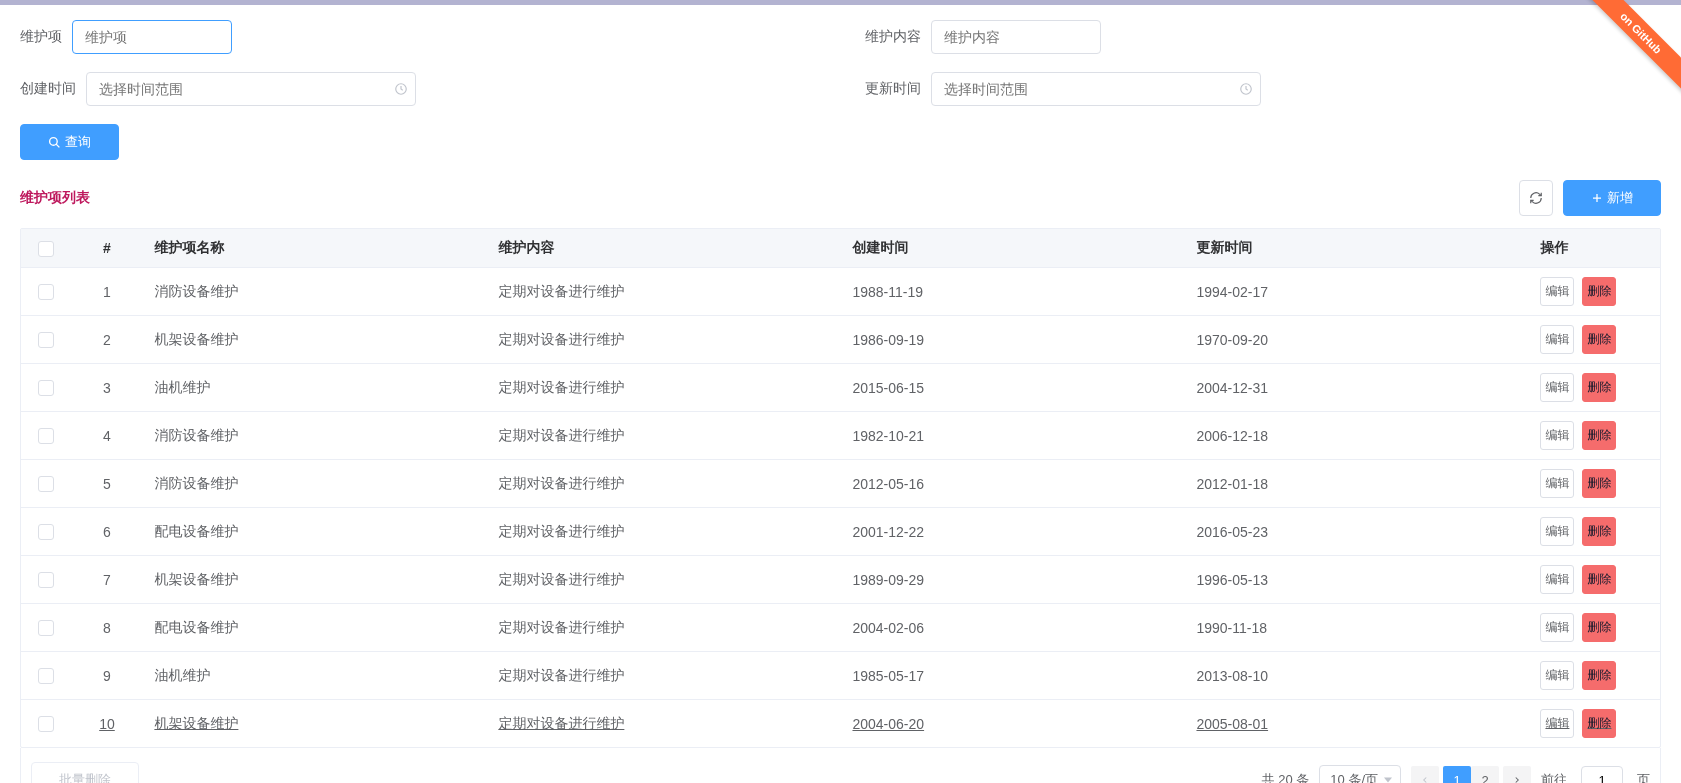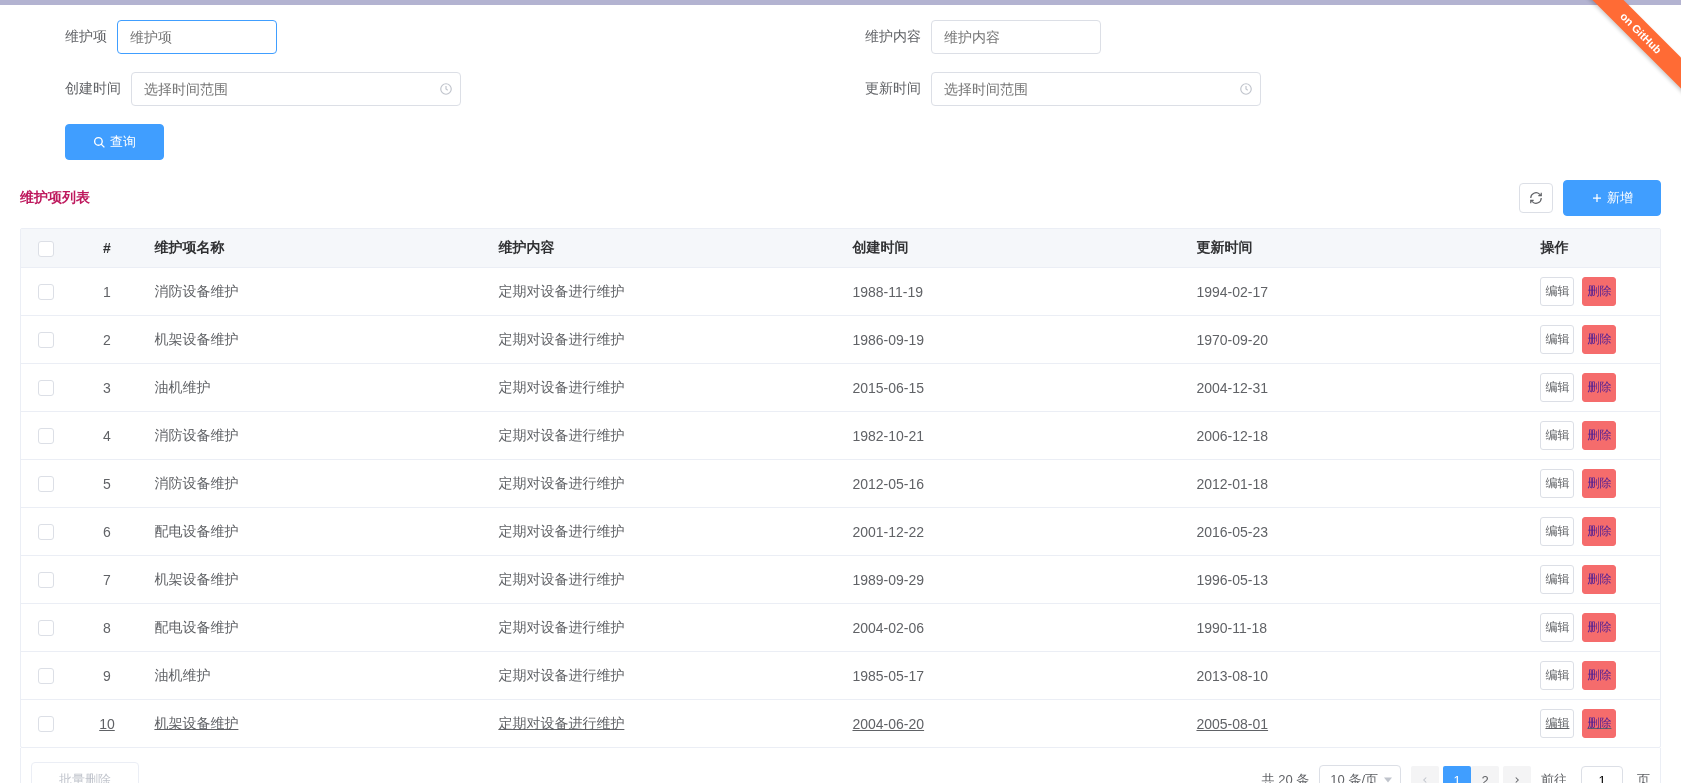--- a/index.html
+++ b/index.html
@@ -1,36 +1,36 @@
 <!DOCTYPE html>
 <html><head>
 <meta charset="utf-8">
 <style>
 * { box-sizing: border-box; margin: 0; padding: 0; }
 body { font-family: "Helvetica Neue", Helvetica, "PingFang SC", "Microsoft YaHei", Arial, sans-serif; font-size: 14px; color: #606266; background: #fff; }
 .top-bar { height: 5px; background: #b3b3d1; }
 .container { padding: 15px 20px; }
-.form-row { display: flex; flex-wrap: wrap; gap: 62px; margin-bottom: 18px; margin-left: 45px; }
+.form-row { display: flex; flex-wrap: wrap; gap: 62px; margin-bottom: 18px; }
 .form-item { display: flex; align-items: center; gap: 10px; }
 .form-label { color: #606266; font-size: 14px; }
 .input { border: 1px solid #dcdfe6; border-radius: 4px; height: 34px; padding: 0 12px; font-size: 14px; color: #606266; outline: none; }
 .input.focus { border-color: #409eff; }
 .input-w1 { width: 160px; }
 .input-w2 { width: 170px; }
 .date-wrap { position: relative; display: inline-block; }
 .date-input { border: 1px solid #dcdfe6; border-radius: 4px; height: 34px; padding: 0 30px 0 12px; font-size: 14px; color: #c0c4cc; outline: none; width: 330px; }
 .date-icon { position: absolute; right: 8px; top: 50%; transform: translateY(-50%); color: #c0c4cc; }
 .btn { display: inline-flex; align-items: center; justify-content: center; border: 1px solid #dcdfe6; border-radius: 4px; padding: 8px 27px; font-size: 13px; cursor: pointer; background: #fff; color: #606266; gap: 4px; }
 .btn-primary { background: #409eff; border-color: #409eff; color: #fff; }
-.btn-danger { background: #f56c6c; border-color: #f56c6c; color: #4c1d95; }
+.btn-danger { background: #f56c6c; border-color: #f56c6c; color: #0f172a; }
 .btn-sm { padding: 5px 4px; font-size: 12px; border-radius: 3px; }
 .btn-disabled { color: #c0c4cc; cursor: not-allowed; background: #fff; border-color: #ebeef5; }
 .section-header { display: flex; align-items: center; justify-content: space-between; margin: 20px 0 12px; }
 .section-title { font-weight: 700; color: #be185d; }
-.header-actions { display: flex; gap: 10px; align-items: center; }
+.header-actions { display: flex; gap: 10px; }
 .btn-icon { padding: 7px 9px; }
 .table-wrap { border: 1px solid #ebeef5; border-radius: 2px; }
 table { width: 100%; border-collapse: collapse; }
 thead th { background: #f5f7fa; color: #303133; font-weight: 600; text-align: left; padding: 10px 12px; border-bottom: 1px solid #ebeef5; font-size: 14px; }
 tbody td { padding: 9px 12px; border-bottom: 1px solid #ebeef5; color: #606266; font-size: 14px; }
 tbody tr:last-child td { border-bottom: none; text-decoration: underline; }
 .col-check { width: 50px; text-align: center; }
 .col-idx { width: 70px; text-align: center; }
 .col-name { width: 340px; }
 .col-content { width: 350px; }

